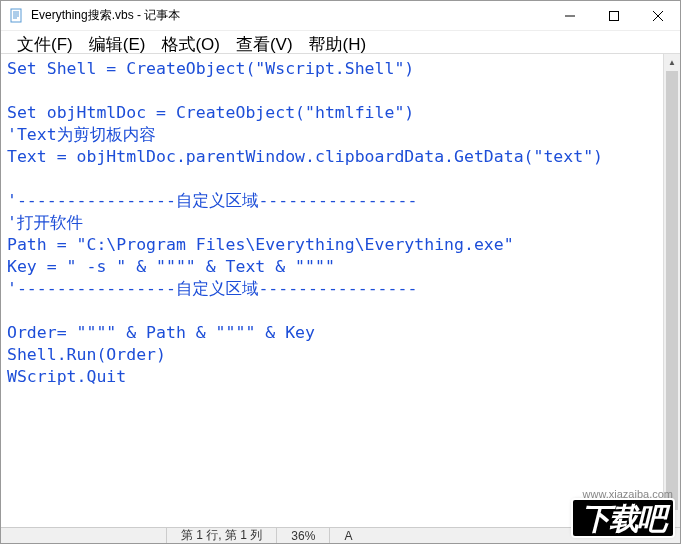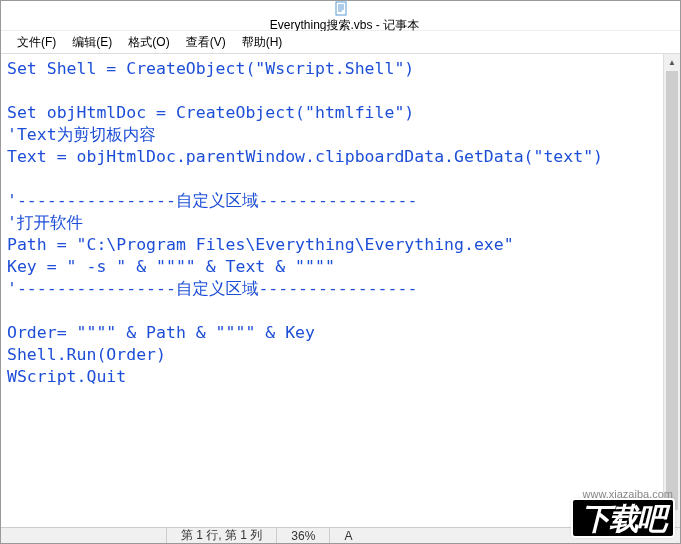--- a/index.html
+++ b/index.html
@@ -19,21 +19,20 @@
   flex-direction: column;
   background: #fff;
 }
 .titlebar {
   height: 30px;
   background: #fff;
   display: flex;
   align-items: center;
   padding-left: 8px;
   border-bottom: 1px solid #eee;
-  flex-direction: column;
 }
 .titlebar-icon {
   width: 16px;
   height: 16px;
   margin-right: 6px;
   display: inline-flex;
   align-items: center;
   justify-content: center;
 }
 .titlebar-title {
@@ -51,24 +50,24 @@
   display: flex;
   align-items: center;
   justify-content: center;
   font-size: 10px;
   color: #000;
   cursor: default;
 }
 .menubar {
   height: 22px;
   display: flex;
-  align-items: flex-end;
+  align-items: flex-start;
   padding-left: 8px;
   background: #fff;
-  font-size: 12px;
+  font-size: 17px;
 }
 .menu-item {
   padding: 2px 8px;
   cursor: default;
 }
 .editor-wrap {
   flex: 1;
   display: flex;
   overflow: hidden;
   border-top: 1px solid #ddd;

